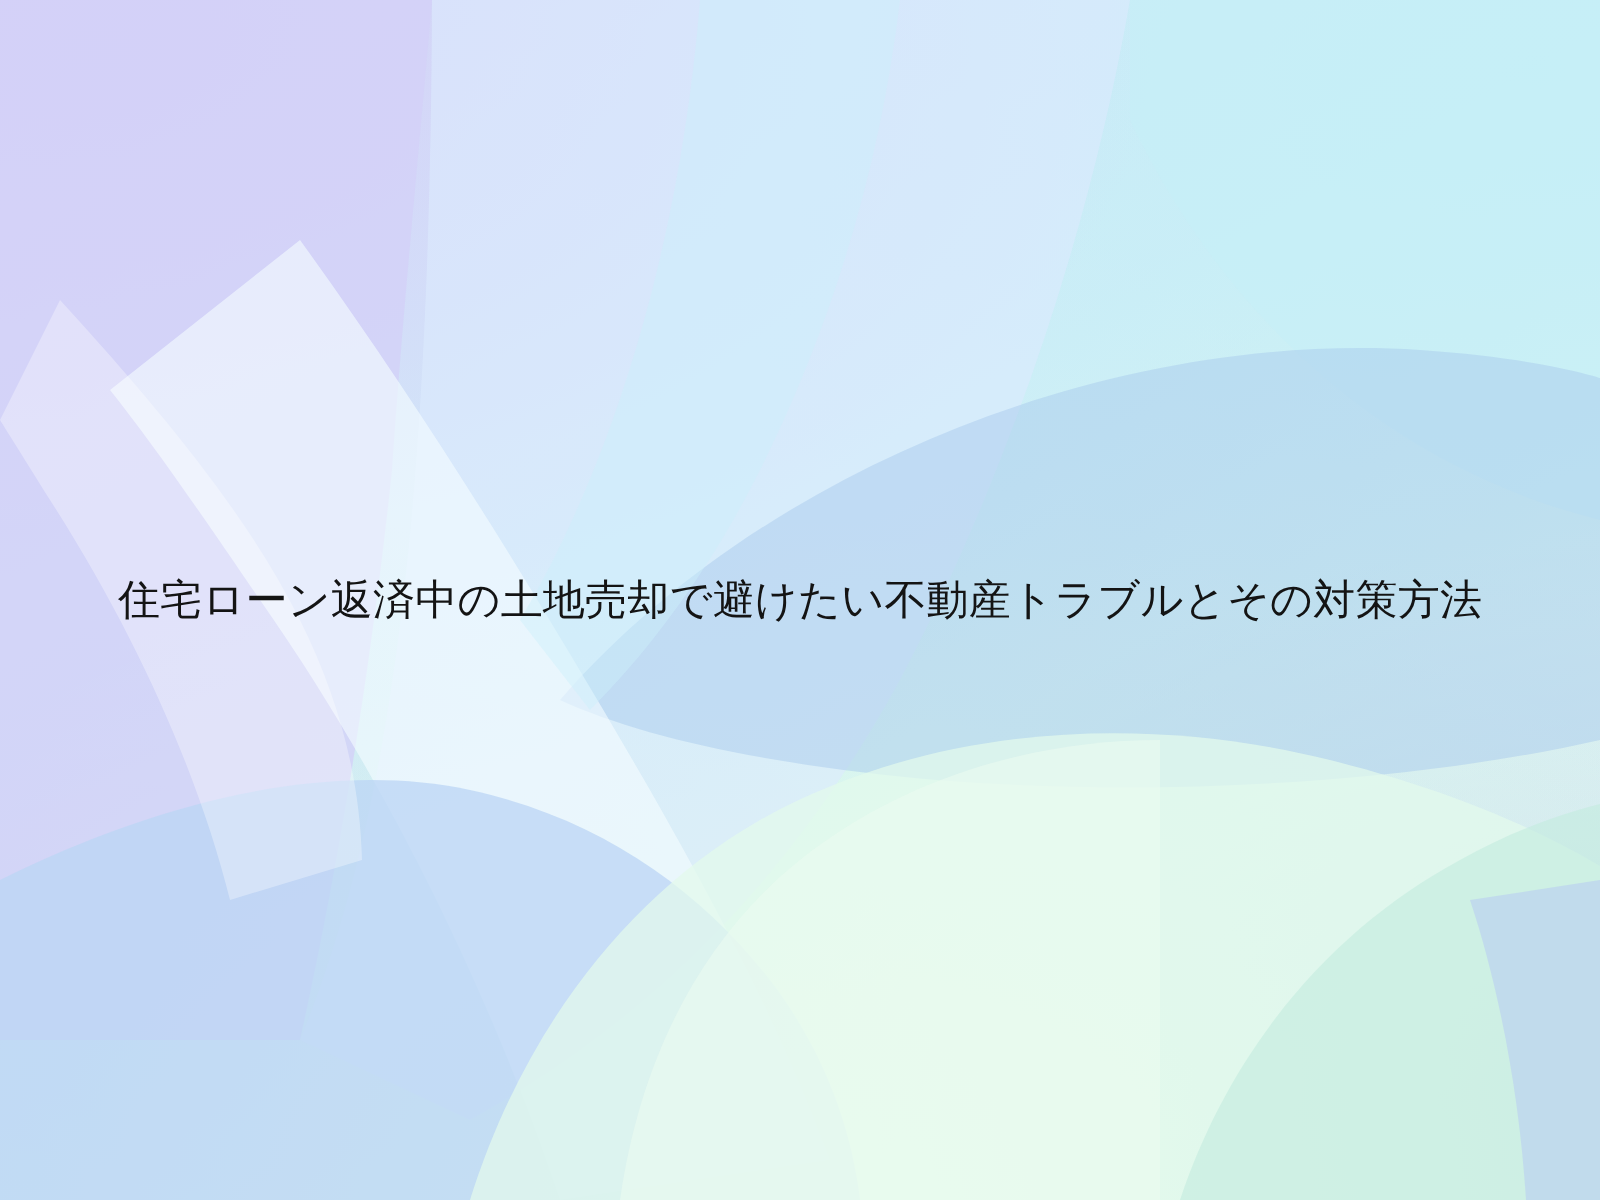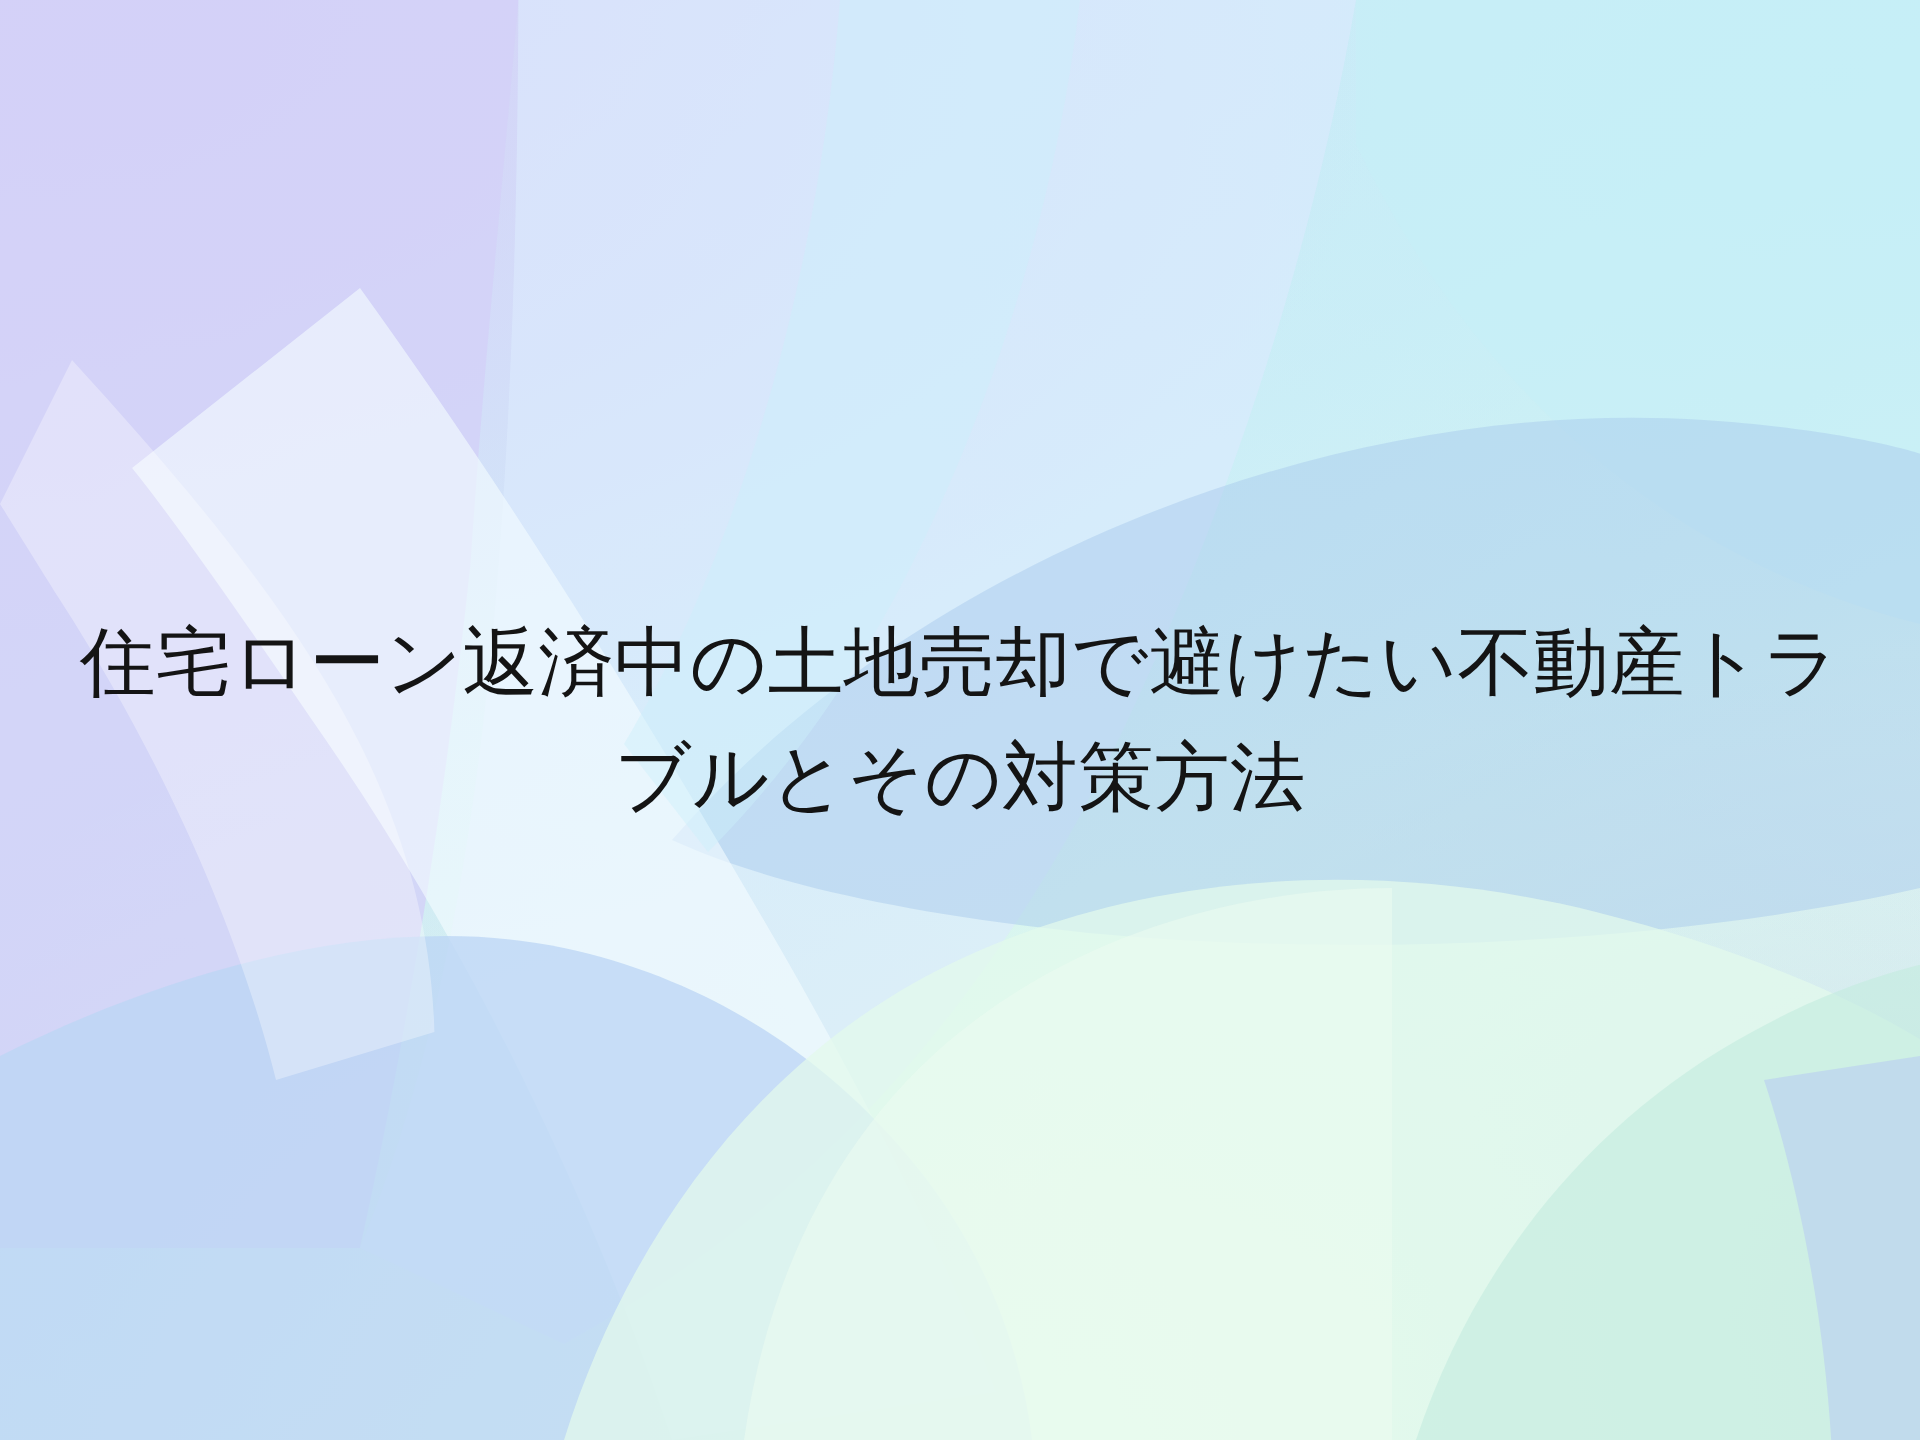--- a/index.html
+++ b/index.html
@@ -53,21 +53,21 @@
     box-sizing: border-box;
   }
 
   .slide-title {
     margin: 0;
     width: 100%;
     text-align: center;
     color: #141414;
     font-family: "DejaVu Sans", "Liberation Sans", sans-serif;
     font-weight: 300;
-    font-size: 63px;
+    font-size: 42px;
     line-height: 1.52;
     letter-spacing: 0.2px;
     white-space: normal;
     word-break: break-all;
   }
 </style>
 </head>
 <body>
 
 <div class="slide">

